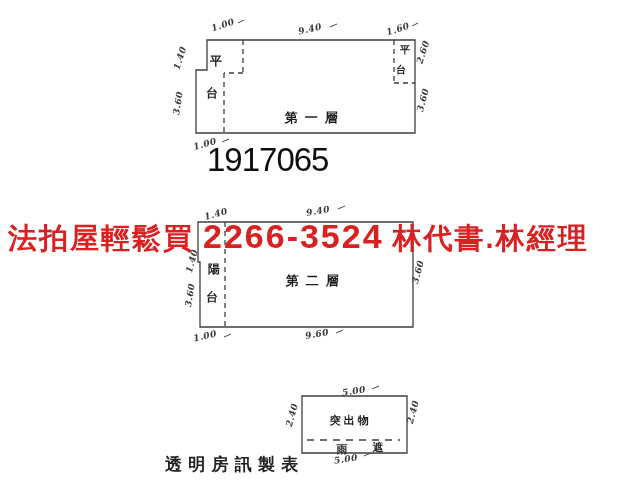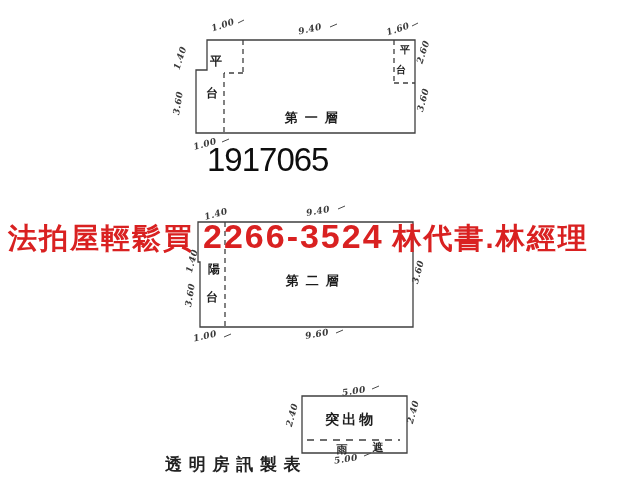--- a/index.html
+++ b/index.html
@@ -14,40 +14,40 @@
     white-space:nowrap;letter-spacing:0.5px;
   }
   
   .cjk{
     position:absolute;color:#1c1c1c;font-family:"Liberation Serif",serif;font-weight:bold;
     transform:translate(-50%,-50%);white-space:nowrap;line-height:1;
   }
   .floor-title{font-size:13px;letter-spacing:7px;text-indent:3.5px;margin-top:25px;}
   .annex-char{font-size:12px;}
   .annex-char-sm{font-size:10px;}
-  .prot-title{font-size:14px;letter-spacing:3px;text-indent:1.5px;font-family:Liberation Mono, monospace;}
+  .prot-title{font-size:11px;letter-spacing:3px;text-indent:1.5px;}
   .prot-sub{font-size:11px;color:#2a2a2a;}
   
   .registry{
     position:absolute;color:#0e0e0e;line-height:1;font-family:"Liberation Sans",sans-serif;
     font-weight:400;white-space:nowrap;
   }
   .registry-1{left:217px;top:111px;font-size:33px;}
   .registry-2{left:207px;top:143px;font-size:33px;letter-spacing:-1px;}
   
   .ad-line{
     position:absolute;left:8px;top:219px;color:#d92121;font-weight:bold;
     white-space:nowrap;line-height:1;
   }
   .ad-prefix,.ad-names{font-size:29px;letter-spacing:2px;}
   .ad-phone{font-size:34px;letter-spacing:2px;margin:0 9px;}
   
   .footer{
     position:absolute;left:165px;top:456px;font-size:17px;color:#222;
-    font-family:Liberation Sans, sans-serif;font-weight:600;white-space:pre;
+    font-family:Liberation Serif, serif;font-weight:600;white-space:pre;
     letter-spacing:1px;line-height:1;
   }
 </style>
 </head>
 <body>
 
 <div class="canvas">
 
   <svg class="linework" width="640" height="480" viewBox="0 0 640 480">
     <g stroke="#3f3f3f" stroke-width="1.3" fill="none">

